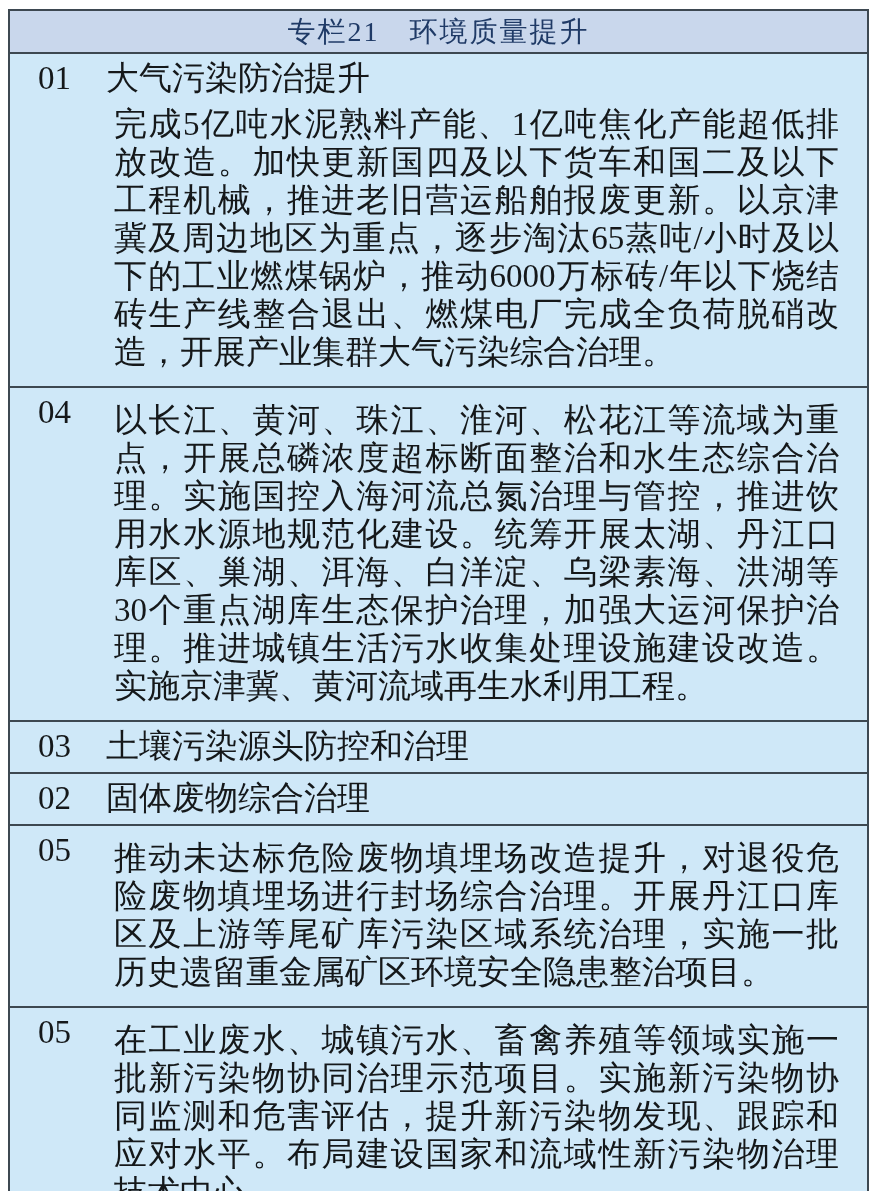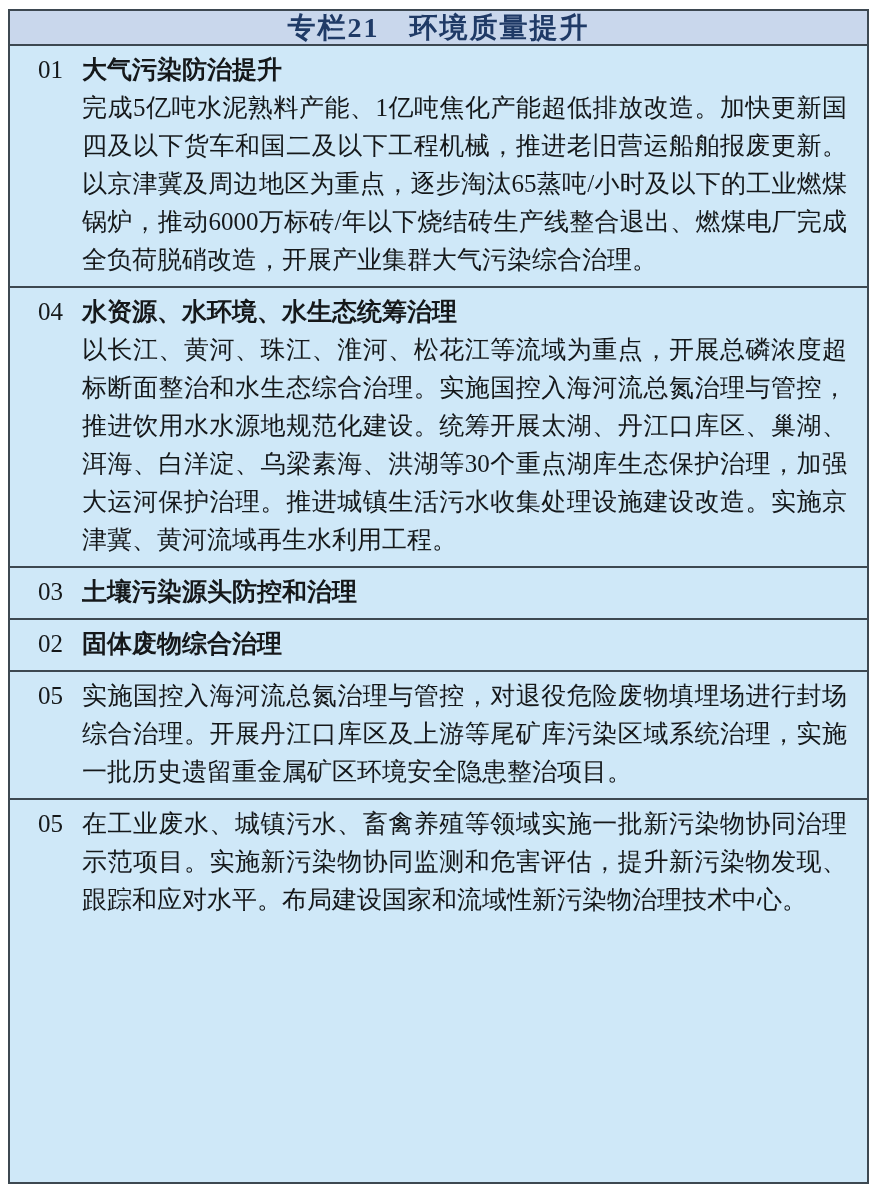--- a/index.html
+++ b/index.html
@@ -18,87 +18,86 @@
   }
   .panel {
     position: absolute;
     left: 8px; top: 9px;
     width: 861px;
     min-height: 1175px;
     border: 2px solid var(--frame);
     background: var(--body-bg);
   }
   .panel-header {
-    height: 35px;
+    height: 43px;
     background: var(--header-bg);
     border-bottom: 2px solid var(--frame);
     display: flex;
     align-items: center;
     justify-content: center;
     font-size: 28px;
-    font-weight: bold;
+    font-weight: normal;
     color: var(--title-text);
     letter-spacing: 2px;
   }
   .section {
     position: relative;
-    padding: 5px 20px 7px 72px;
-    font-size: 25px;
+    padding: 5px 20px 7px 96px;
+    font-size: 33px;
     line-height: 38px;
     color: var(--body-text);
   }
   .section + .section { border-top: 2px solid var(--frame); }
   .sec-num {
     position: absolute;
     left: 28px;
     top: 5px;
     line-height: 38px;
   }
   .sec-heading {
-    font-weight: bold;
+    font-weight: normal;
     display: block;
   }
   .sec-body {
-    margin: 0;
+    margin: 8px;
     text-align: justify;
     text-justify: inter-character;
   }
 </style>
 </head>
 <body>
 
 <div class="panel">
   <div class="panel-header">
     <span>专栏21　环境质量提升</span>
   </div>
 
   <div class="section">
     <span class="sec-num">01</span>
     <span class="sec-heading">大气污染防治提升</span>
     <p class="sec-body">完成5亿吨水泥熟料产能、1亿吨焦化产能超低排放改造。加快更新国四及以下货车和国二及以下工程机械，推进老旧营运船舶报废更新。以京津冀及周边地区为重点，逐步淘汰65蒸吨/小时及以下的工业燃煤锅炉，推动6000万标砖/年以下烧结砖生产线整合退出、燃煤电厂完成全负荷脱硝改造，开展产业集群大气污染综合治理。</p>
   </div>
 
   <div class="section">
     <span class="sec-num">04</span>
-    <span class="sec-heading">水资源、水环境、水生态统筹治理</span>
     <p class="sec-body">以长江、黄河、珠江、淮河、松花江等流域为重点，开展总磷浓度超标断面整治和水生态综合治理。实施国控入海河流总氮治理与管控，推进饮用水水源地规范化建设。统筹开展太湖、丹江口库区、巢湖、洱海、白洋淀、乌梁素海、洪湖等30个重点湖库生态保护治理，加强大运河保护治理。推进城镇生活污水收集处理设施建设改造。实施京津冀、黄河流域再生水利用工程。</p>
   </div>
 
   <div class="section">
     <span class="sec-num">03</span>
     <span class="sec-heading">土壤污染源头防控和治理</span>
   </div>
 
   <div class="section">
     <span class="sec-num">02</span>
     <span class="sec-heading">固体废物综合治理</span>
   </div>
 
   <div class="section">
     <span class="sec-num">05</span>
-    <p class="sec-body">实施国控入海河流总氮治理与管控，对退役危险废物填埋场进行封场综合治理。开展丹江口库区及上游等尾矿库污染区域系统治理，实施一批历史遗留重金属矿区环境安全隐患整治项目。</p>
+    <p class="sec-body">推动未达标危险废物填埋场改造提升，对退役危险废物填埋场进行封场综合治理。开展丹江口库区及上游等尾矿库污染区域系统治理，实施一批历史遗留重金属矿区环境安全隐患整治项目。</p>
   </div>
 
   <div class="section">
     <span class="sec-num">05</span>
     <p class="sec-body">在工业废水、城镇污水、畜禽养殖等领域实施一批新污染物协同治理示范项目。实施新污染物协同监测和危害评估，提升新污染物发现、跟踪和应对水平。布局建设国家和流域性新污染物治理技术中心。</p>
   </div>
 </div>
 
 </body></html>

